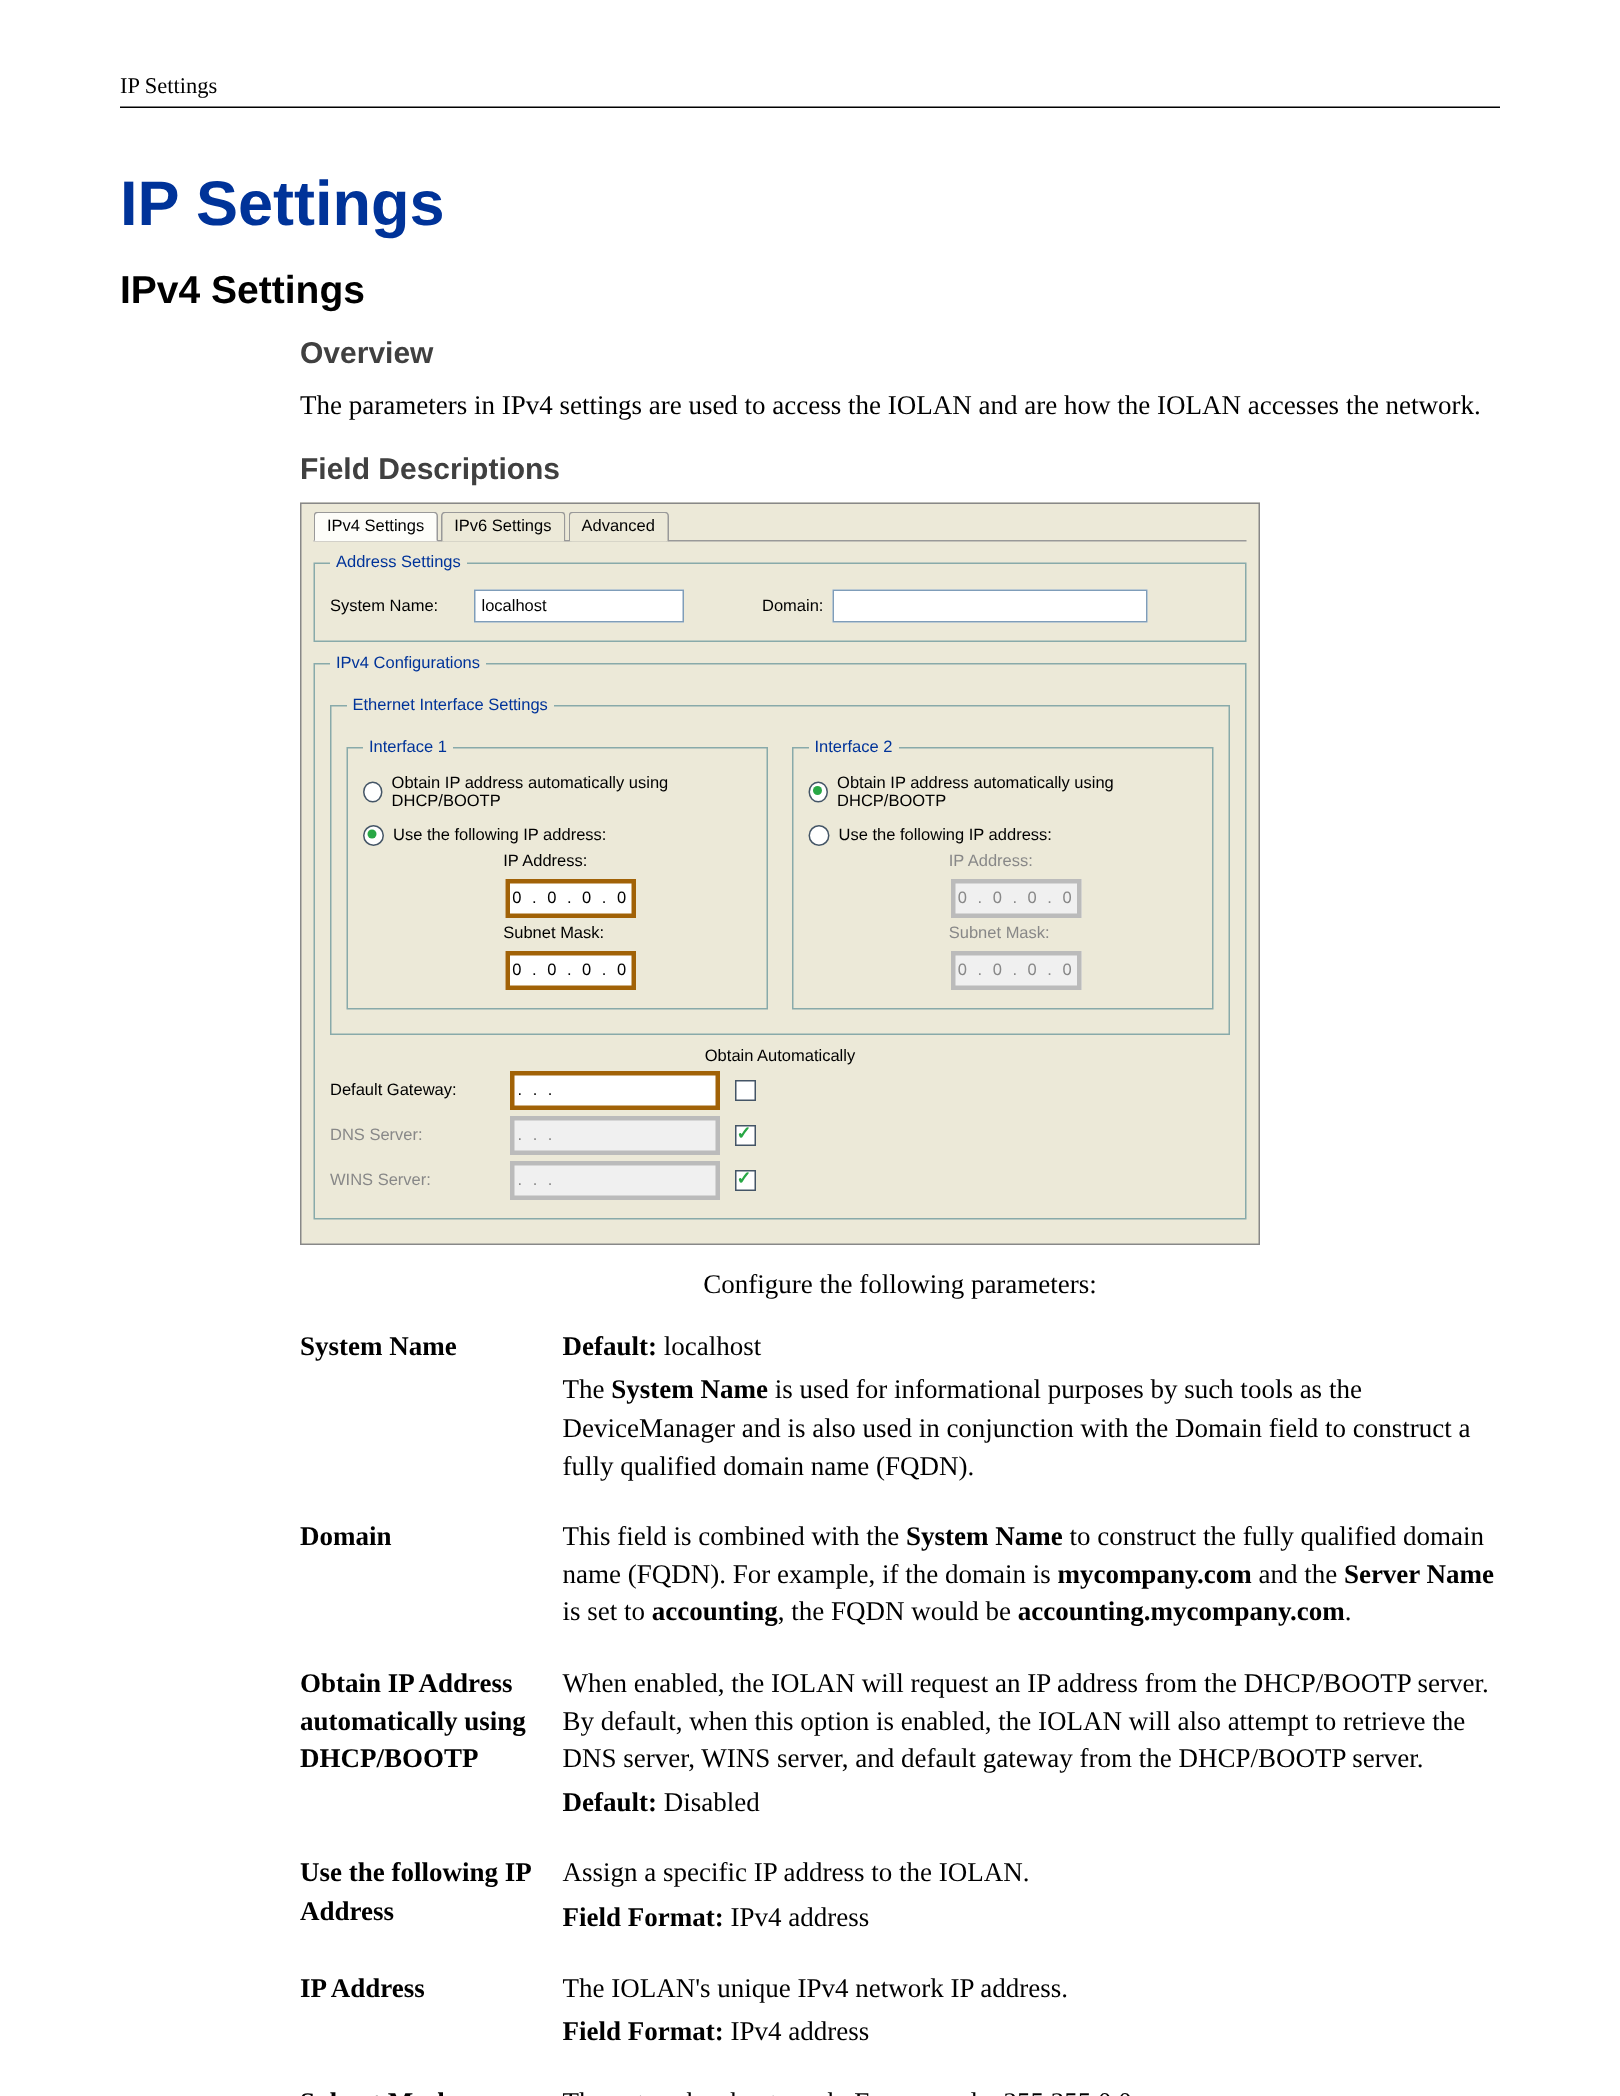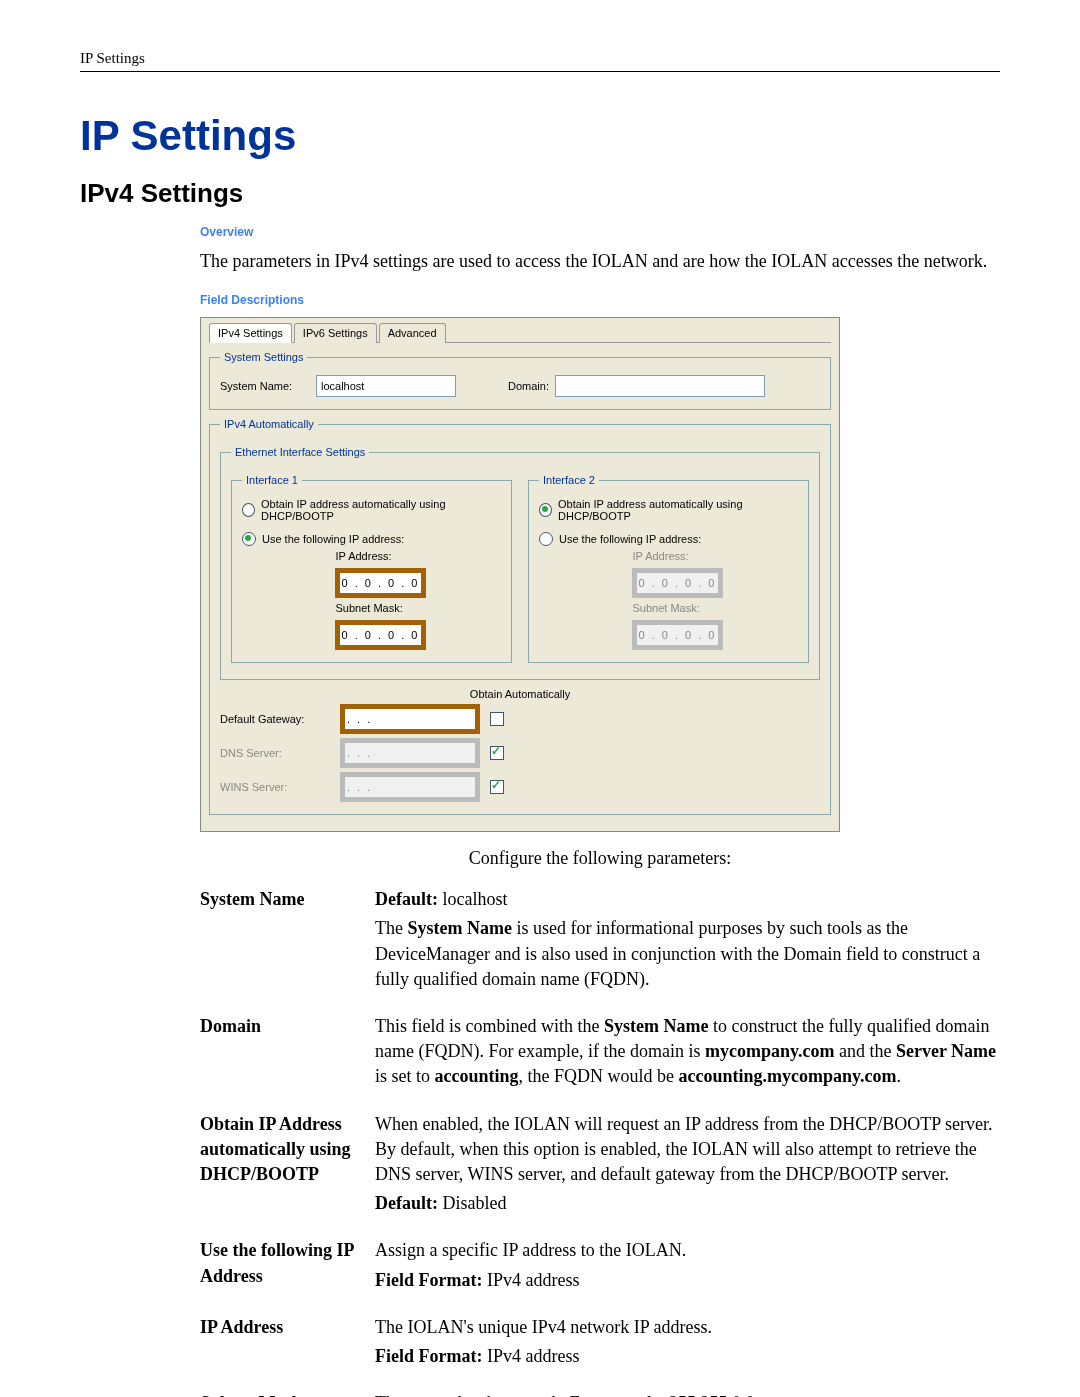--- a/index.html
+++ b/index.html
@@ -33,22 +33,22 @@
   h2.section {
     font-family: Arial, Helvetica, sans-serif;
     font-weight: bold;
     font-size: 26px;
     color: #000;
     margin: 0 0 16px 0;
   }
   h3.sub {
     font-family: Arial, Helvetica, sans-serif;
     font-weight: bold;
-    font-size: 12px;
-    color: #3b82f6;
+    font-size: 20px;
+    color: #404040;
     margin: 0 0 10px 0;
   }
   .indent {
     margin-left: 120px;
   }
   .body-text {
     font-size: 18px;
     line-height: 1.35;
     margin: 0 0 20px 0;
   }
@@ -110,21 +110,21 @@
     border: 1px solid #7f9db9;
     height: 18px;
     padding: 1px 4px;
     min-width: 130px;
     display: inline-flex;
     align-items: center;
   }
   .domain-box { min-width: 200px; }
   .ipbox {
     background: #fff;
-    border: 5px solid #a16207;
+    border: 3px solid #a16207;
     height: 18px;
     padding: 1px 2px;
     display: inline-flex;
     gap: 6px;
     align-items: center;
     letter-spacing: 2px;
     font-size: 11px;
   }
   .ipbox.disabled, .textbox.disabled {
     background: #f0f0f0;
@@ -216,32 +216,32 @@
     <h3 class="sub">Field Descriptions</h3>
 
     <div class="ui">
       <div class="tabs">
         <div class="tab active">IPv4 Settings</div>
         <div class="tab">IPv6 Settings</div>
         <div class="tab">Advanced</div>
       </div>
 
       <fieldset>
-        <legend>System Settings</legend>
+        <legend>Address Settings</legend>
         <div class="row">
           <span class="label">System Name:</span>
           <span class="textbox">localhost</span>
           <span style="width:40px"></span>
           <span>Domain:</span>
           <span class="textbox domain-box"></span>
         </div>
       </fieldset>
 
       <fieldset>
-        <legend>IPv4 Automatically</legend>
+        <legend>IPv4 Configurations</legend>
         <fieldset>
           <legend>Ethernet Interface Settings</legend>
           <div class="cols">
             <fieldset>
               <legend>Interface 1</legend>
               <div class="row">
                 <span class="radio"></span>
                 <span>Obtain IP address automatically using DHCP/BOOTP</span>
               </div>
               <div class="row" style="margin-top:10px">

